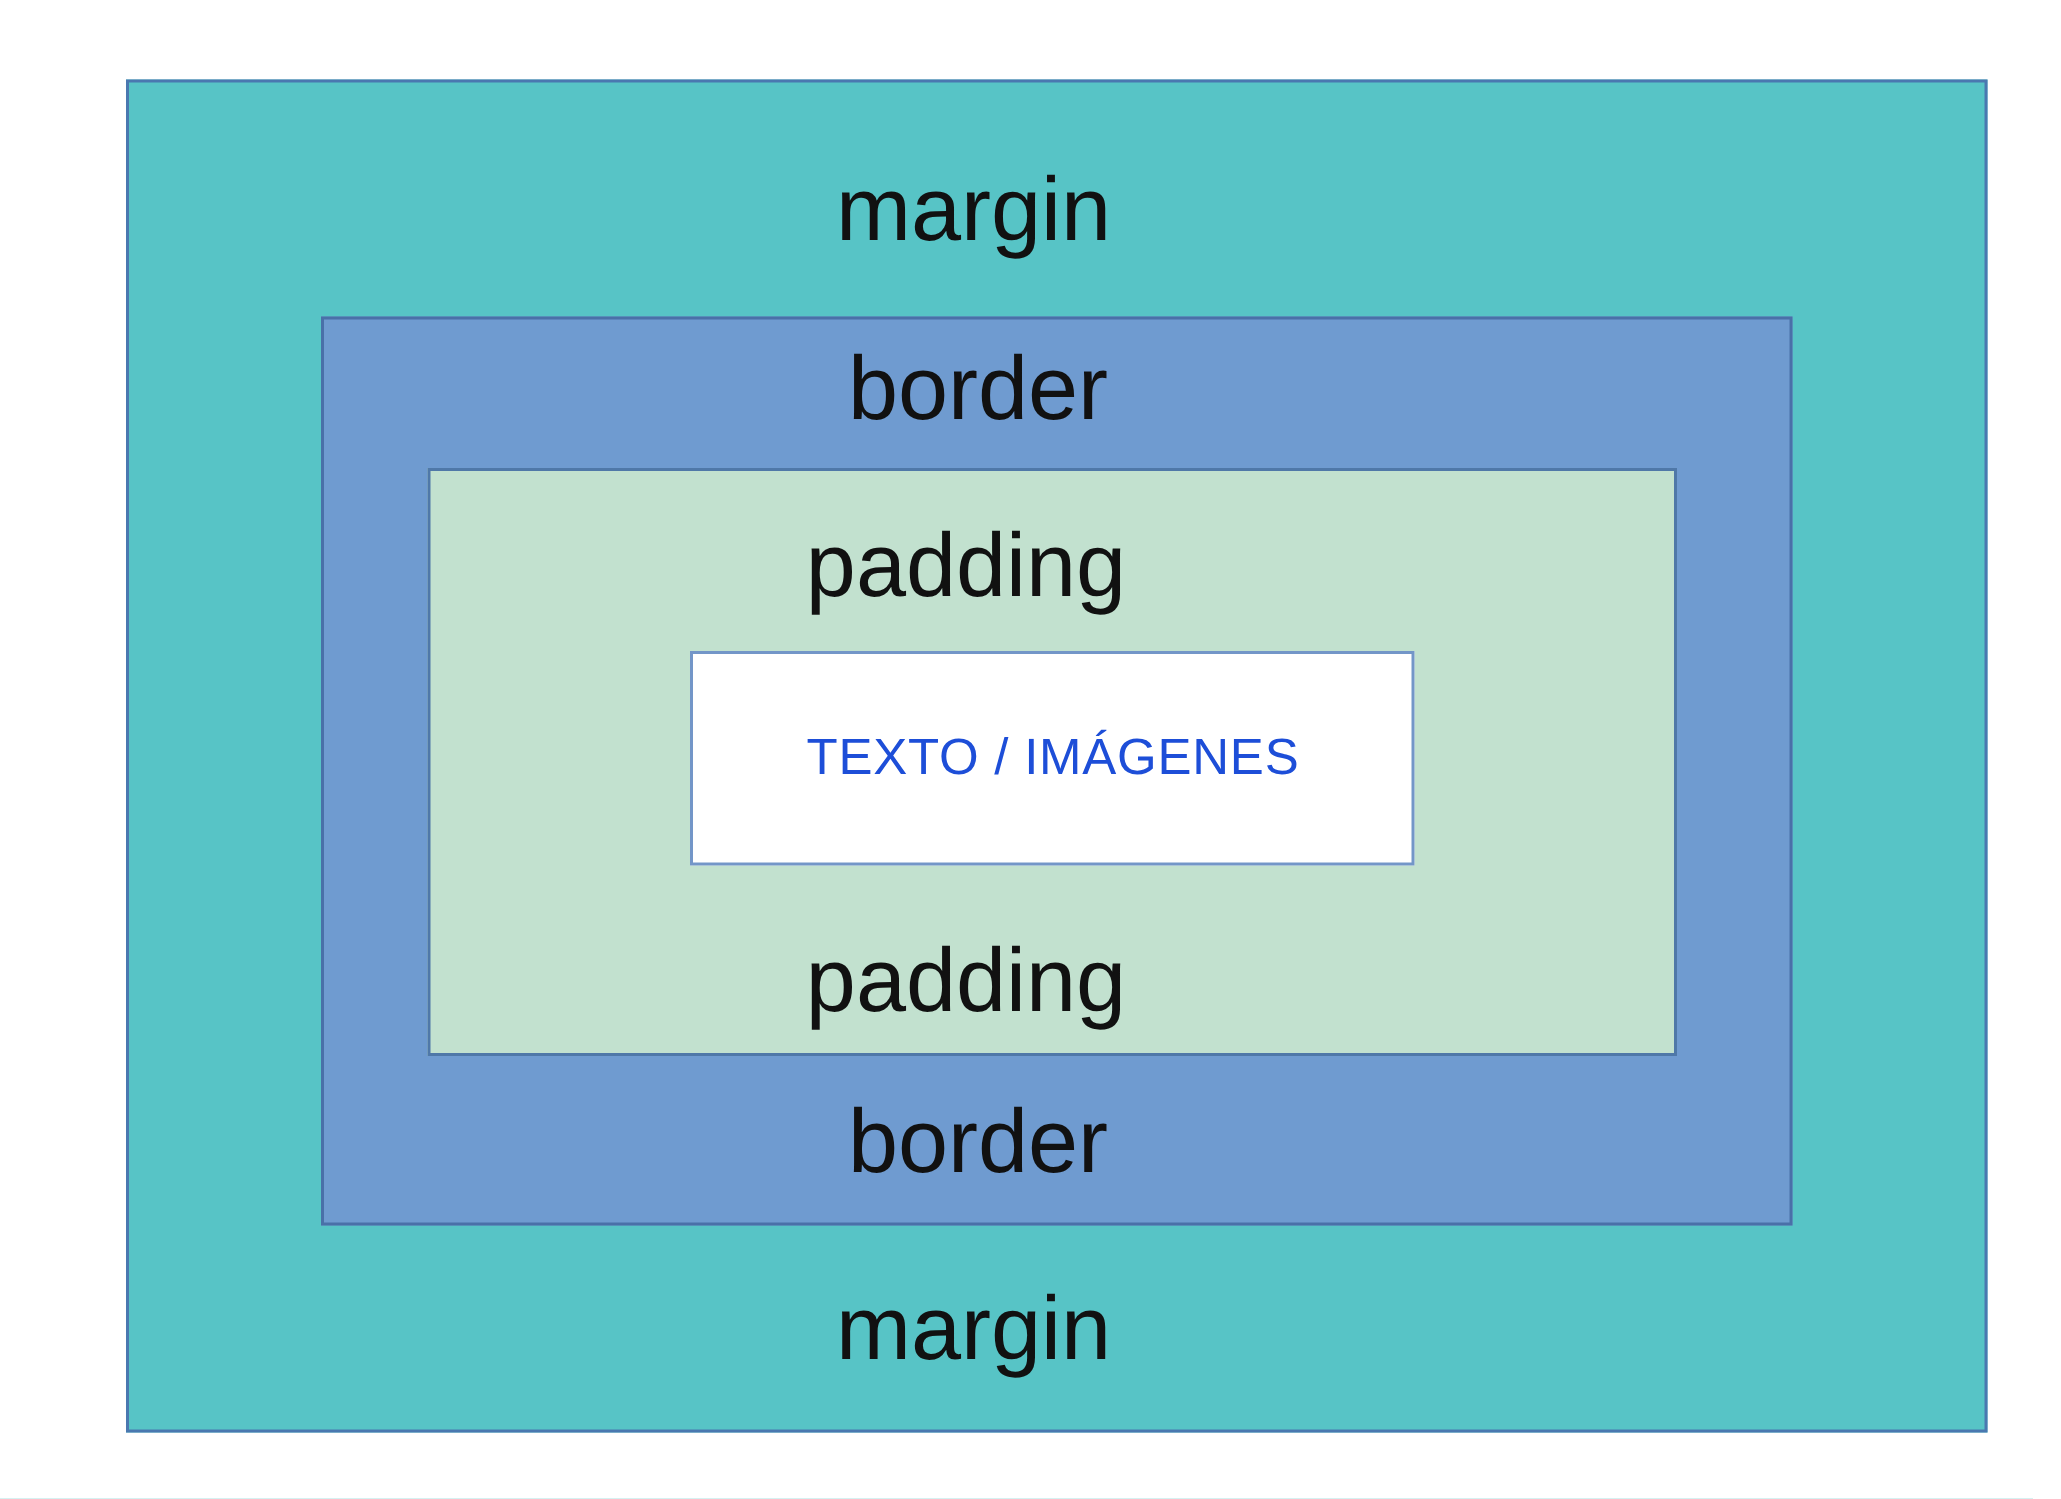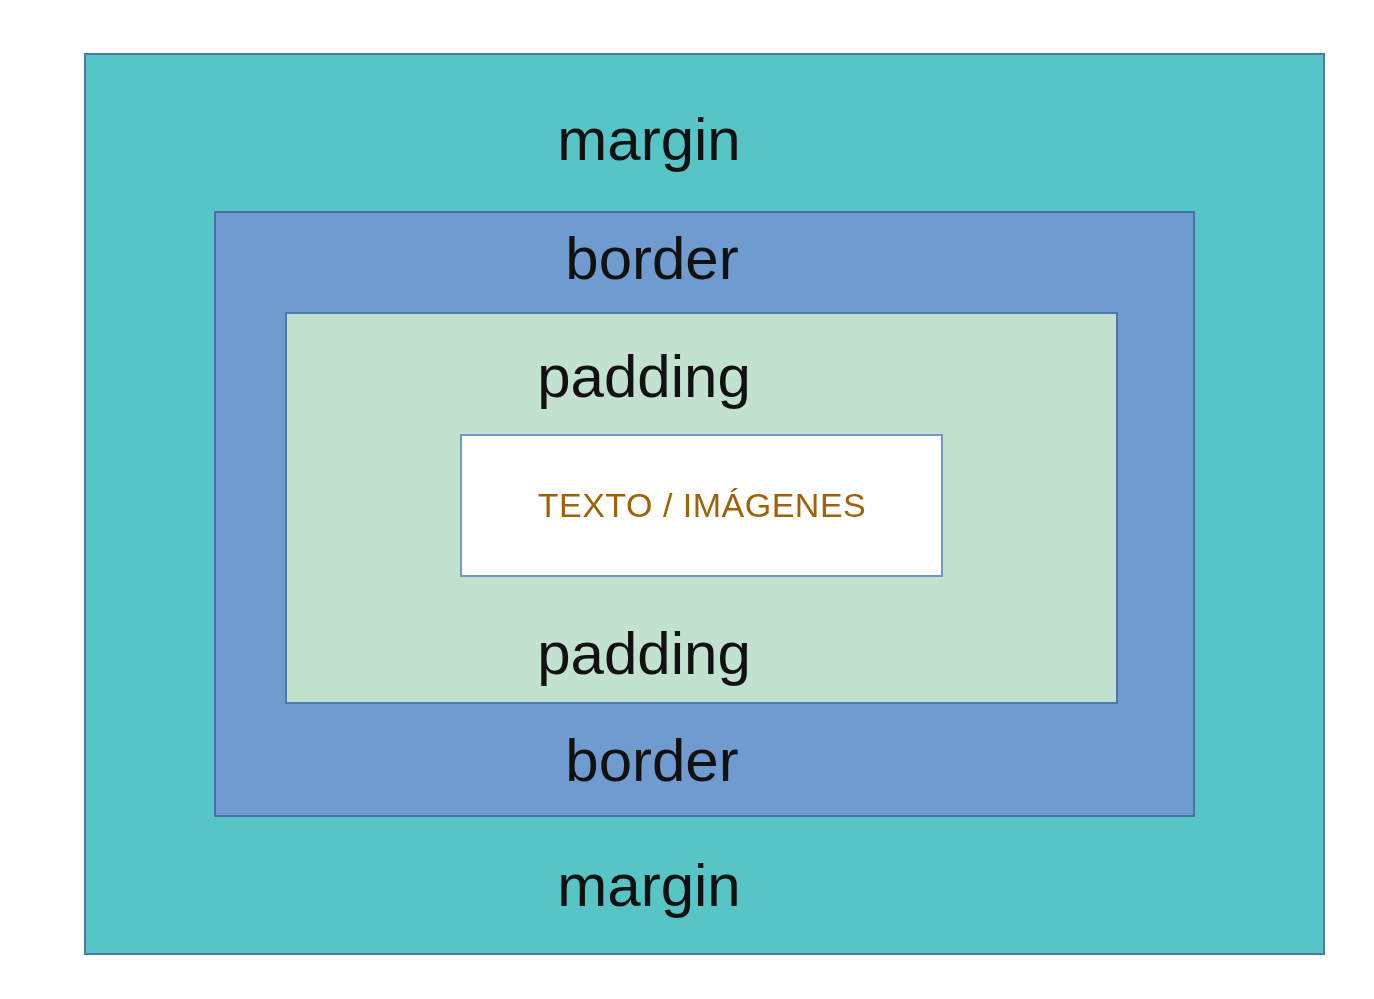--- a/index.html
+++ b/index.html
@@ -60,21 +60,21 @@
       </div>
     </div>
   </div>
 
   <div class="label label-lg lbl-margin-top" style="color: rgb(17, 17, 17);">margin</div>
 
   <div class="label label-lg lbl-border-top" style="color: rgb(17, 17, 17);">border</div>
 
   <div class="label label-lg lbl-padding-top" style="color: rgb(17, 17, 17);">padding</div>
 
-  <div class="label label-sm lbl-content" style="color: #a16207;">TEXTO / IMÁGENES</div>
+  <div class="label label-sm lbl-content" style="color: #1d4ed8;">TEXTO / IMÁGENES</div>
 
   <div class="label label-lg lbl-padding-bot" style="color: rgb(17, 17, 17);">padding</div>
 
   <div class="label label-lg lbl-border-bot" style="color: rgb(17, 17, 17);">border</div>
 
   <div class="label label-lg lbl-margin-bot" style="color: rgb(17, 17, 17);">margin</div>
 
 </div>
 
 </body></html>

